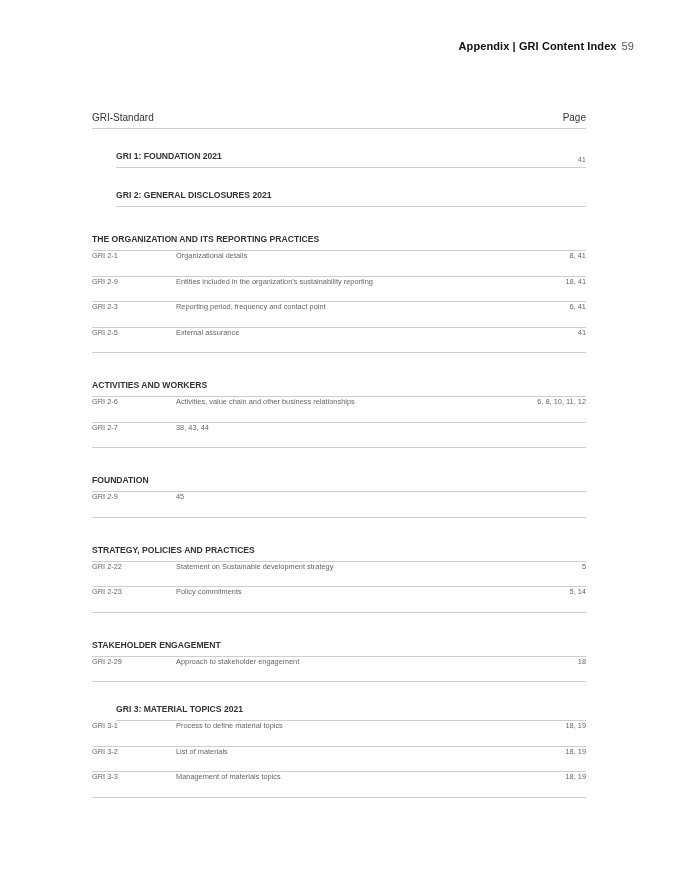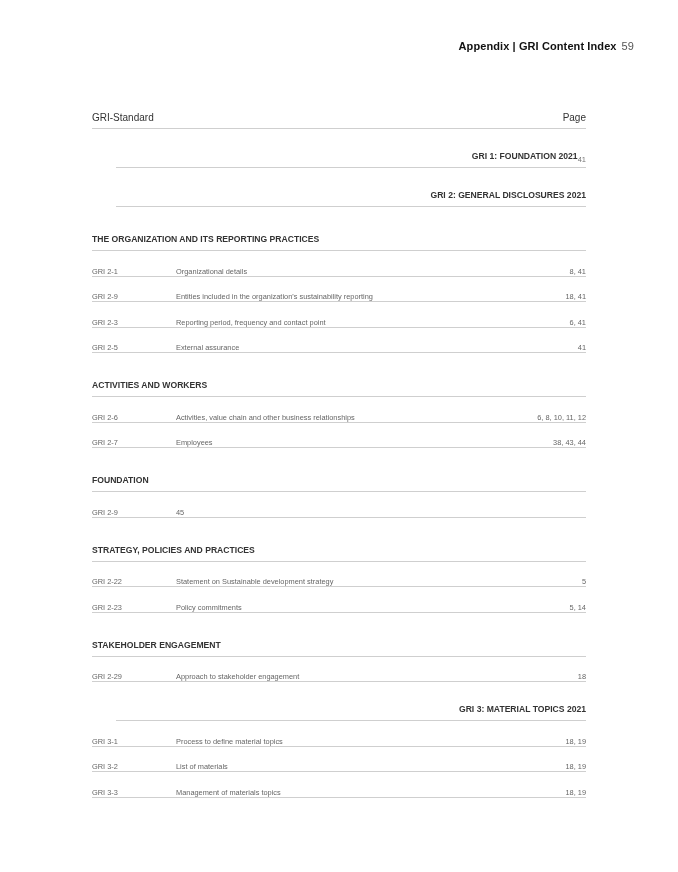--- a/index.html
+++ b/index.html
@@ -4,27 +4,27 @@
 <style>
   html, body { margin: 0; padding: 0; background: #ffffff; }
   body { width: 678px; height: 872px; position: relative; overflow: hidden;
          font-family: "Liberation Sans", sans-serif; color: #222; }
   .page-header { position: absolute; top: 40px; right: 44px; font-size: 11px;
                  font-weight: bold; color: #111; letter-spacing: 0.1px; }
   .page-header .pnum { font-weight: normal; color: #555; margin-left: 5px; }
   .table { position: absolute; left: 92px; width: 494px; top: 106px; }
   .head-row { display: flex; justify-content: space-between; align-items: center;
               height: 22px; border-bottom: 1.5px solid #cfcfcf; font-size: 10px; color: #333; }
-  .std-row { display: flex; justify-content: flex-end; align-items: center;
+  .std-row { display: flex; justify-content: space-between; align-items: center;
              margin-top: 16px; height: 22px; border-bottom: 1.5px solid #cfcfcf;
              font-size: 8.6px; font-weight: bold; color: #333; margin-left: 24px; }
   .std-row .pg { font-weight: normal; font-size: 7.5px; color: #777; padding-top: 6px; }
   .sec-row { margin-top: 21px; height: 22px; display: flex; align-items: center;
              border-bottom: 1.5px solid #cfcfcf; font-size: 8.6px; font-weight: bold; color: #333; }
-  .item-row { display: flex; align-items: flex-end; height: 24.5px;
+  .item-row { display: flex; align-items: flex-start; height: 24.5px;
               border-bottom: 1.5px solid #cfcfcf; font-size: 7.4px; color: #666; }
   .item-row .code { width: 84px; flex: none; }
   .item-row .desc { flex: 1; }
   .item-row .pg { text-align: right; color: #666; }
 </style>
 </head>
 <body>
 
 <div class="page-header">
   <span>Appendix | GRI Content Index</span><span class="pnum">59</span>
@@ -66,21 +66,20 @@
         <span class="pg">41</span>
       </div>
       <div class="sec-row">ACTIVITIES AND WORKERS</div>
       <div class="item-row">
         <span class="code">GRI 2-6</span>
         <span class="desc">Activities, value chain and other business relationships</span>
         <span class="pg">6, 8, 10, 11, 12</span>
       </div>
       <div class="item-row">
         <span class="code">GRI 2-7</span>
-        <span class="desc">Employees</span>
         <span class="pg">38, 43, 44</span>
       </div>
       <div class="sec-row">FOUNDATION</div>
       <div class="item-row">
         <span class="code">GRI 2-9</span>
         <span class="pg">45</span>
       </div>
       <div class="sec-row">STRATEGY, POLICIES AND PRACTICES</div>
       <div class="item-row">
         <span class="code">GRI 2-22</span>

